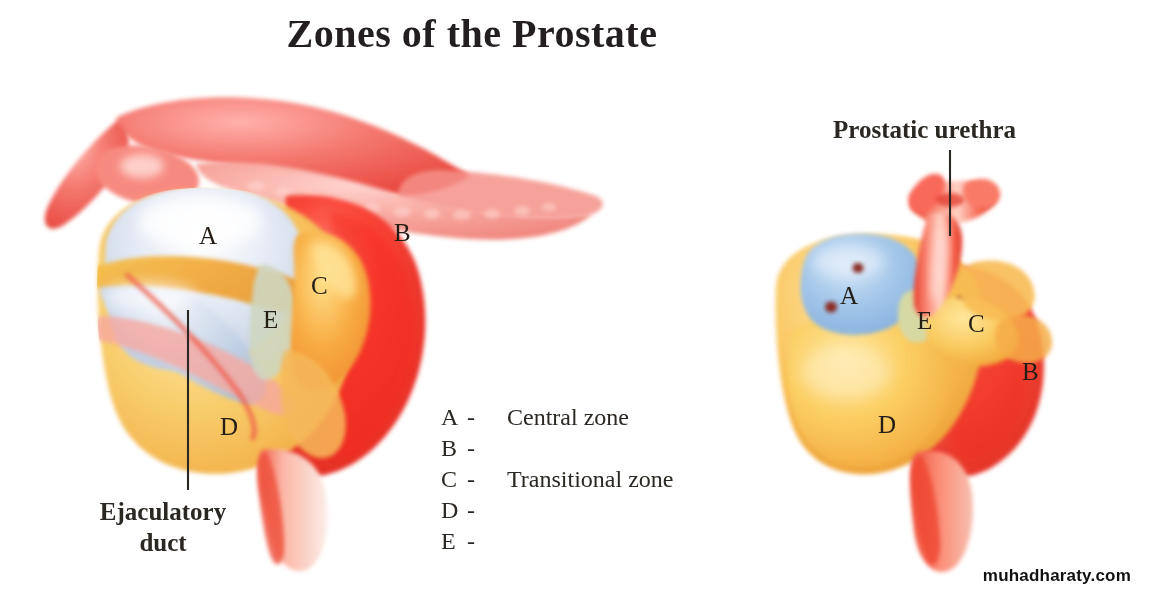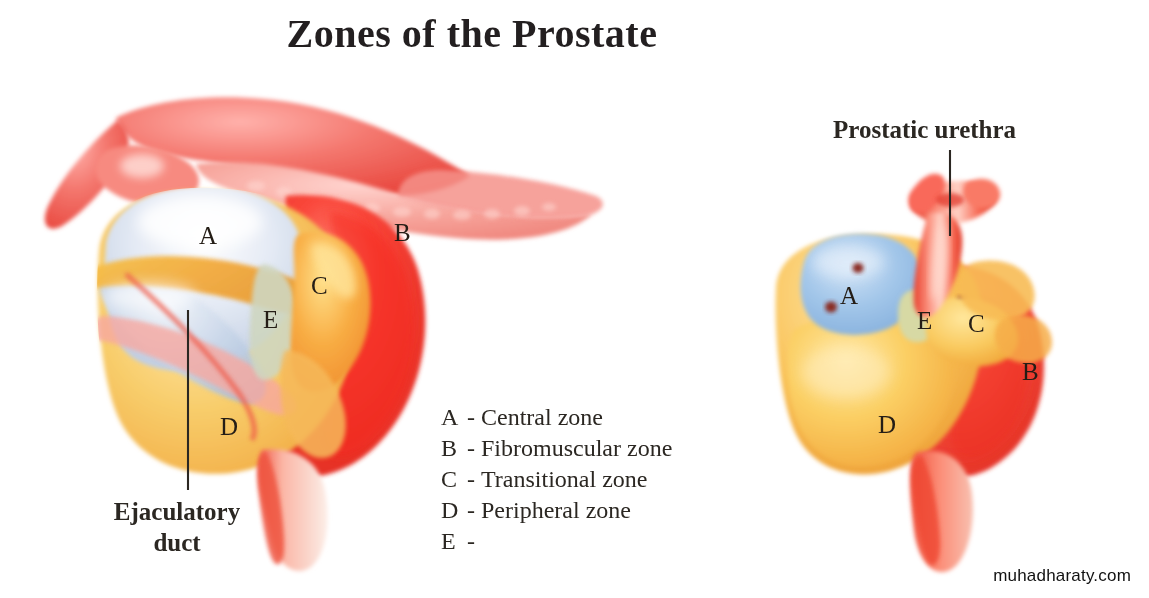--- a/index.html
+++ b/index.html
@@ -18,45 +18,45 @@
   }
 
   .legend{
     position:absolute;left:441px;top:402px;
     font-family:"Liberation Serif", serif;
     font-size:24px;color:#2b2722;line-height:31px;
   }
   .legend-row{display:flex;align-items:baseline;white-space:nowrap;}
   .legend-key{display:inline-block;width:20px;}
   .legend-dash{display:inline-block;width:20px;text-align:center;}
-  .legend-label{display:inline-block;}
+  .legend-label{display:inline-block;margin-left:26px;}
 
   .callout{
     position:absolute;
     font-family:"Liberation Serif", serif;
     font-size:25px;color:#2b2722;font-weight:bold;
   }
   #callout-ejaculatory-duct{
-    left:82px;top:496px;width:190px;text-align:center;line-height:31px;
+    left:68px;top:496px;width:190px;text-align:center;line-height:31px;
   }
   #callout-prostatic-urethra{
     left:833px;top:116px;white-space:nowrap;
   }
 
   .zone-letter{
     position:absolute;
     font-family:"Liberation Serif", serif;
     font-size:25px;color:#241d16;
     user-select:none;
   }
 
   .watermark{
     position:absolute;right:18px;bottom:12px;
     font-family:"Liberation Sans", sans-serif;
-    font-weight:400;font-size:17px;color:#111111;letter-spacing:0.2px;
+    font-weight:700;font-size:17px;color:#111111;letter-spacing:0.2px;
   }
 </style>
 </head>
 <body>
 
 <svg id="canvas" viewBox="0 0 1149 598" xmlns="http://www.w3.org/2000/svg">
   <defs>
 
     <radialGradient id="gPeriphL" cx="38%" cy="40%" r="78%">
       <stop offset="0%" stop-color="#ffe9ae"></stop>
@@ -338,31 +338,29 @@
 
 <div class="legend">
   <div class="legend-row">
     <span class="legend-key">A</span>
     <span class="legend-dash">-</span>
     <span class="legend-label">Central zone</span>
   </div>
   <div class="legend-row">
     <span class="legend-key">B</span>
     <span class="legend-dash">-</span>
-    <span class="legend-label">Fibromuscular zone</span>
   </div>
   <div class="legend-row">
     <span class="legend-key">C</span>
     <span class="legend-dash">-</span>
     <span class="legend-label">Transitional zone</span>
   </div>
   <div class="legend-row">
     <span class="legend-key">D</span>
     <span class="legend-dash">-</span>
-    <span class="legend-label">Peripheral zone</span>
   </div>
   <div class="legend-row">
     <span class="legend-key">E</span>
     <span class="legend-dash">-</span>
   </div>
 </div>
 
 <div class="watermark">muhadharaty.com</div>
 
 </body></html>

